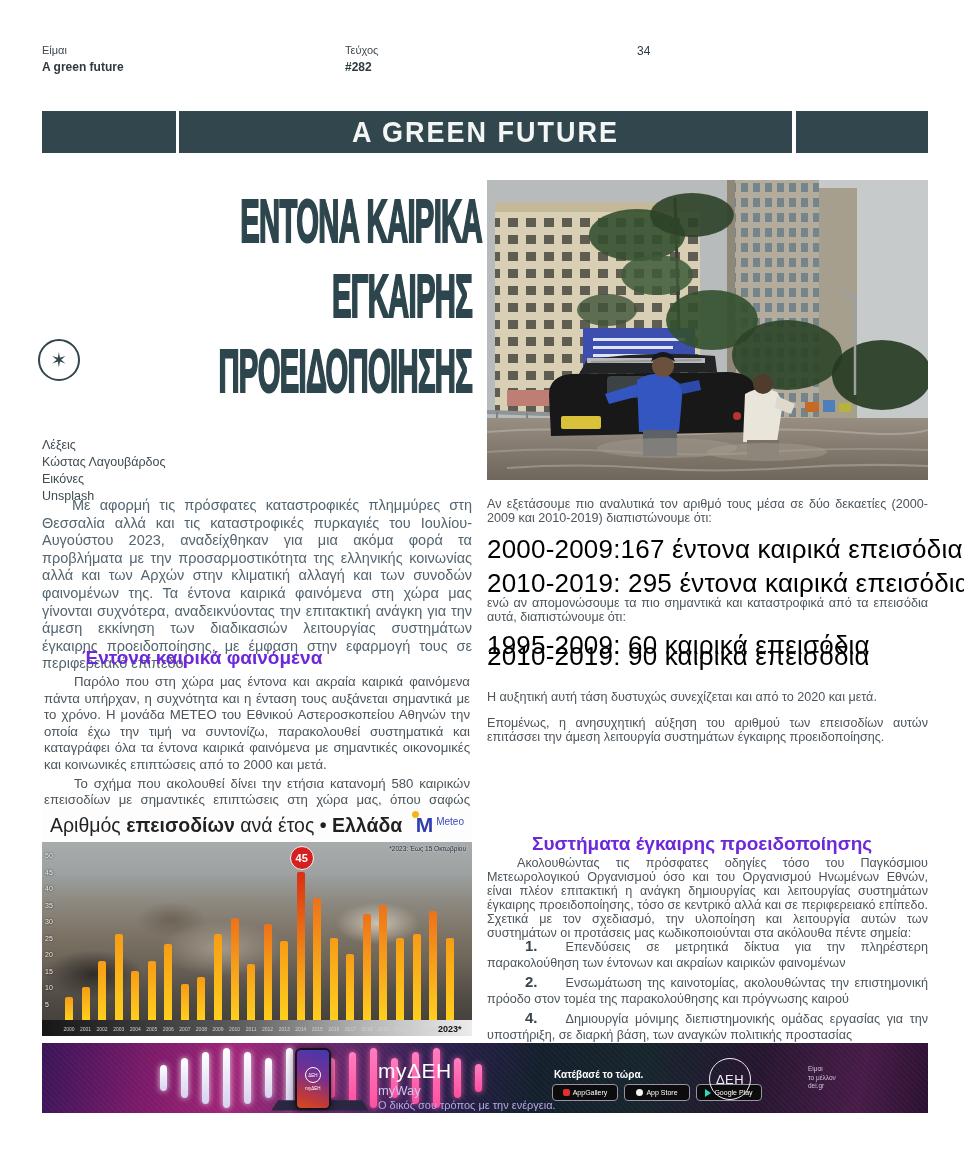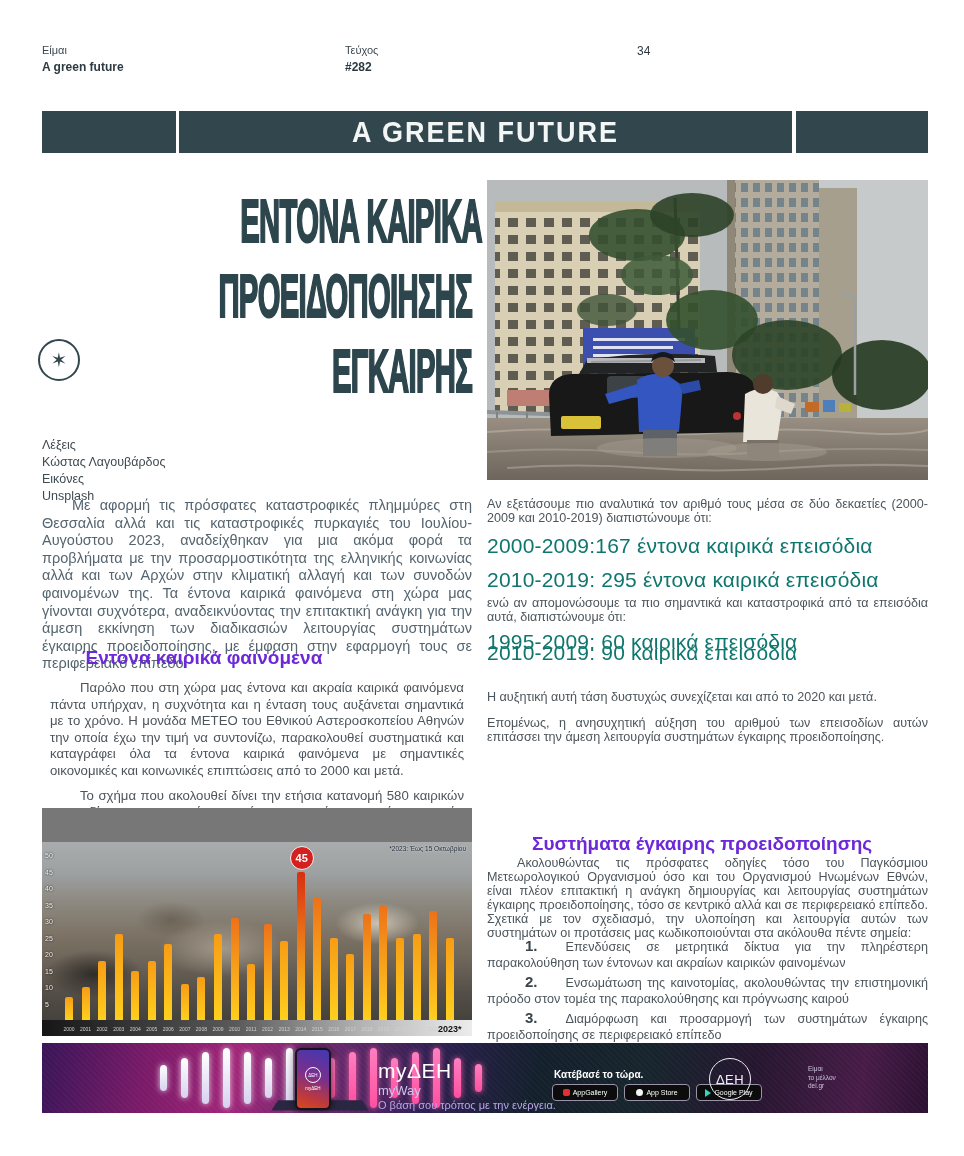--- a/index.html
+++ b/index.html
@@ -27,25 +27,25 @@
   .star-badge{left:38px;top:339px;width:38px;height:38px;border:2.5px solid #31474d;border-radius:50%;
     display:flex;align-items:center;justify-content:center;color:#31474d;font-size:20px;line-height:1;}
 
   .byline{left:42px;top:437px;font-size:12.5px;line-height:17px;color:#3f4a50;}
 
   
   .intro{left:42px;top:497px;width:430px;font-size:14.5px;line-height:17.6px;color:#55656f;
     text-align:justify;text-indent:30px;}
   .sec-heading{font-size:19px;font-weight:bold;color:#6d28d9;}
   .bodycol{font-size:13.2px;line-height:16.6px;text-align:justify;color:#4c555b;}
-  .bodycol p{margin:8px;text-indent:30px;}
+  .bodycol p{margin:2px;text-indent:30px;}
 
   
   .smalltext{font-size:12.6px;line-height:14px;color:#4c555b;text-align:justify;}
-  .statline{font-size:21px;color:#0f766e;letter-spacing:0.2px;white-space:nowrap;}
+  .statline{font-size:26px;color:#000000;letter-spacing:0.2px;white-space:nowrap;}
 
   .numlist p{margin:0 0 3px 0;font-size:12.6px;line-height:15.6px;color:#4c555b;text-align:justify;}
   .numlist .num{font-weight:bold;font-size:15px;color:#39444c;margin-left:38px;margin-right:28px;}
 
   
   #chart{left:42px;top:808px;width:430px;height:228px;background:#777;overflow:hidden;}
   #chart-titlebar{position:absolute;left:0;top:0;right:0;height:34px;background:#fdfdfd;
     display:flex;align-items:center;padding:0 8px;box-sizing:border-box;}
   #chart-titlebar .t{font-size:19.5px;color:#1f2123;white-space:pre;}
   #chart-titlebar .b{font-weight:bold;}
@@ -122,22 +122,22 @@
   <div class="abs pagenum" style="left:637px;top:44px">34</div>
 
   <div class="banner-block" style="left:42px;width:134px"></div>
   <div class="banner-block" style="left:179px;width:613px">
     <div class="banner-title">A GREEN FUTURE</div>
   </div>
   <div class="banner-block" style="left:796px;width:132px"></div>
 
   <div class="abs" id="headline">
     <div class="hl-line"><span>ΕΝΤΟΝΑ ΚΑΙΡΙΚΑ ΦΑΙΝΟΜΕΝΑ</span></div>
+    <div class="hl-line"><span>ΕΓΚΑΙΡΗΣ</span></div>
     <div class="hl-line"><span>ΠΡΟΕΙΔΟΠΟΙΗΣΗΣ</span></div>
-    <div class="hl-line"><span>ΕΓΚΑΙΡΗΣ</span></div>
   </div>
 
   <div class="abs star-badge">
       <span>✶</span>
     </div>
 
   <div class="abs byline">
     <div>Λέξεις</div>
     <div>Κώστας Λαγουβάρδος</div>
     <div>Εικόνες</div>
@@ -147,20 +147,34 @@
   <div class="abs intro">Με αφορμή τις πρόσφατες καταστροφικές πλημμύρες στη Θεσσαλία αλλά και τις καταστροφικές πυρκαγιές του Ιουλίου-Αυγούστου 2023, αναδείχθηκαν για μια ακόμα φορά τα προβλήματα με την προσαρμοστικότητα της ελληνικής κοινωνίας αλλά και των Αρχών στην κλιματική αλλαγή και των συνοδών φαινομένων της. Τα έντονα καιρικά φαινόμενα στη χώρα μας γίνονται συχνότερα, αναδεικνύοντας την επιτακτική ανάγκη για την άμεση εκκίνηση των διαδικασιών λειτουργίας συστημάτων έγκαιρης προειδοποίησης, με έμφαση στην εφαρμογή τους σε περιφερειακό επίπεδο</div>
 
   <div class="abs sec-heading" style="left:82px;top:647px">Έντονα καιρικά φαινόμενα</div>
   <div class="abs bodycol" style="left:42px;top:672px;width:430px">
     <p>Παρόλο που στη χώρα μας έντονα και ακραία καιρικά φαινόμενα πάντα υπήρχαν, η συχνότητα και η ένταση τους αυξάνεται σημαντικά με το χρόνο. Η μονάδα ΜΕΤΕΟ του Εθνικού Αστεροσκοπείου Αθηνών την οποία έχω την τιμή να συντονίζω, παρακολουθεί συστηματικά και καταγράφει όλα τα έντονα καιρικά φαινόμενα με σημαντικές οικονομικές και κοινωνικές επιπτώσεις από το 2000 και μετά.</p>
     <p>Το σχήμα που ακολουθεί δίνει την ετήσια κατανομή 580 καιρικών επεισοδίων με σημαντικές επιπτώσεις στη χώρα μας, όπου σαφώς διακρίνεται η αυξητική τάση τους τα τελευταία χρόνια.</p>
   </div>
 
   <div class="abs" id="chart">
     <div id="chart-photo"></div>
+    <div id="chart-titlebar">
+      <span class="t">Αριθμός </span>
+        <span class="t b">επεισοδίων</span>
+        <span class="t"> ανά έτος </span>
+        <span class="t b">• </span>
+        <span class="t b">Ελλάδα</span>
+      <div class="meteo-logo">
+        <div class="meteo-m"><span class="meteo-dot"></span><span>M</span></div>
+        <div>
+          <div class="meteo-txt">Meteo</div>
+          <div class="meteo-sub">&nbsp;</div>
+        </div>
+      </div>
+    </div>
     <div id="chart-note">*2023: Έως 15 Οκτωβρίου</div>
     <div id="chart-plot">
         <div class="bar" style="left: 23px; width: 8px; height: 23.1px; background: linear-gradient(rgb(247, 156, 21), rgb(255, 207, 30));"></div>
         <div class="bar" style="left: 39.5px; width: 8px; height: 33px; background: linear-gradient(rgb(247, 156, 21), rgb(255, 207, 30));"></div>
         <div class="bar" style="left: 56.1px; width: 8px; height: 59.4px; background: linear-gradient(rgb(247, 156, 21), rgb(255, 207, 30));"></div>
         <div class="bar" style="left: 72.7px; width: 8px; height: 85.8px; background: linear-gradient(rgb(247, 156, 21), rgb(255, 207, 30));"></div>
         <div class="bar" style="left: 89.2px; width: 8px; height: 49.5px; background: linear-gradient(rgb(247, 156, 21), rgb(255, 207, 30));"></div>
         <div class="bar" style="left: 105.8px; width: 8px; height: 59.4px; background: linear-gradient(rgb(247, 156, 21), rgb(255, 207, 30));"></div>
         <div class="bar" style="left: 122.3px; width: 8px; height: 75.9px; background: linear-gradient(rgb(247, 156, 21), rgb(255, 207, 30));"></div>
         <div class="bar" style="left: 138.9px; width: 8px; height: 36.3px; background: linear-gradient(rgb(247, 156, 21), rgb(255, 207, 30));"></div>
@@ -307,21 +321,20 @@
   <div class="abs statline" style="left:487px;top:630px">1995-2009: 60 καιρικά επεισόδια</div>
   <div class="abs statline" style="left:487px;top:641px">2010-2019: 90 καιρικά επεισόδια</div>
   <div class="abs smalltext" style="left:487px;top:690px;width:441px">Η αυξητική αυτή τάση δυστυχώς συνεχίζεται και από το 2020 και μετά.</div>
   <div class="abs smalltext" style="left:487px;top:716px;width:441px">Επομένως, η ανησυχητική αύξηση του αριθμού των επεισοδίων αυτών επιτάσσει την άμεση λειτουργία συστημάτων έγκαιρης προειδοποίησης.</div>
 
   <div class="abs sec-heading" style="left:532px;top:833px">Συστήματα έγκαιρης προειδοποίησης</div>
   <div class="abs smalltext" style="left:487px;top:856px;width:441px;text-indent:30px">Ακολουθώντας τις πρόσφατες οδηγίες τόσο του Παγκόσμιου Μετεωρολογικού Οργανισμού όσο και του Οργανισμού Ηνωμένων Εθνών, είναι πλέον επιτακτική η ανάγκη δημιουργίας και λειτουργίας συστημάτων έγκαιρης προειδοποίησης, τόσο σε κεντρικό αλλά και σε  περιφερειακό επίπεδο. Σχετικά με τον σχεδιασμό, την υλοποίηση και λειτουργία αυτών των συστημάτων οι προτάσεις μας κωδικοποιούνται στα ακόλουθα πέντε σημεία:</div>
   <div class="abs numlist" style="left:487px;top:938px;width:441px">
     <p><span class="num">1.</span><span>Επενδύσεις σε μετρητικά δίκτυα για την πληρέστερη παρακολούθηση των έντονων και ακραίων καιρικών φαινομένων</span></p>
     <p><span class="num">2.</span><span>Ενσωμάτωση της καινοτομίας, ακολουθώντας την επιστημονική πρόοδο στον τομέα της παρακολούθησης και πρόγνωσης καιρού</span></p>
-    <p><span class="num">3.</span><span>Διαμόρφωση και προσαρμογή των συστημάτων έγκαιρης προειδοποίησης σε περιφερειακό επίπεδο</span></p>
     <p><span class="num">4.</span><span>Δημιουργία μόνιμης διεπιστημονικής ομάδας εργασίας για την υποστήριξη, σε διαρκή βάση, των αναγκών πολιτικής προστασίας</span></p>
   </div>
 
   <div class="abs" id="ad">
     <div id="ad-neon">
         <i class="neon w" style="left: 0px; height: 26px;"></i>
         <i class="neon w" style="left: 21px; height: 40px;"></i>
         <i class="neon w" style="left: 42px; height: 52px;"></i>
         <i class="neon w" style="left: 63px; height: 60px;"></i>
         <i class="neon w" style="left: 84px; height: 52px;"></i>
@@ -339,21 +352,21 @@
       </div>
     <div id="ad-podium"></div>
     <div id="ad-phone">
       <div class="scr">
         <div class="logo-circ">ΔΕΗ</div>
         <div class="plabel">myΔΕΗ</div>
       </div>
     </div>
     <div class="ad-app">myΔΕΗ</div>
     <div class="ad-sub">myWay</div>
-    <div class="ad-tag">Ο βάση σου τρόπος με την ενέργεια.</div>
+    <div class="ad-tag">Ο δικός σου τρόπος με την ενέργεια.</div>
     <div class="ad-cta">Κατέβασέ το τώρα.</div>
     <div class="ad-badges">
       <div class="store-badge">
           <span class="ic-gallery"></span>
           <span class="txt">AppGallery</span>
         </div>
       <div class="store-badge">
           <span class="ic-apple"></span>
           <span class="txt">App Store</span>
         </div>

